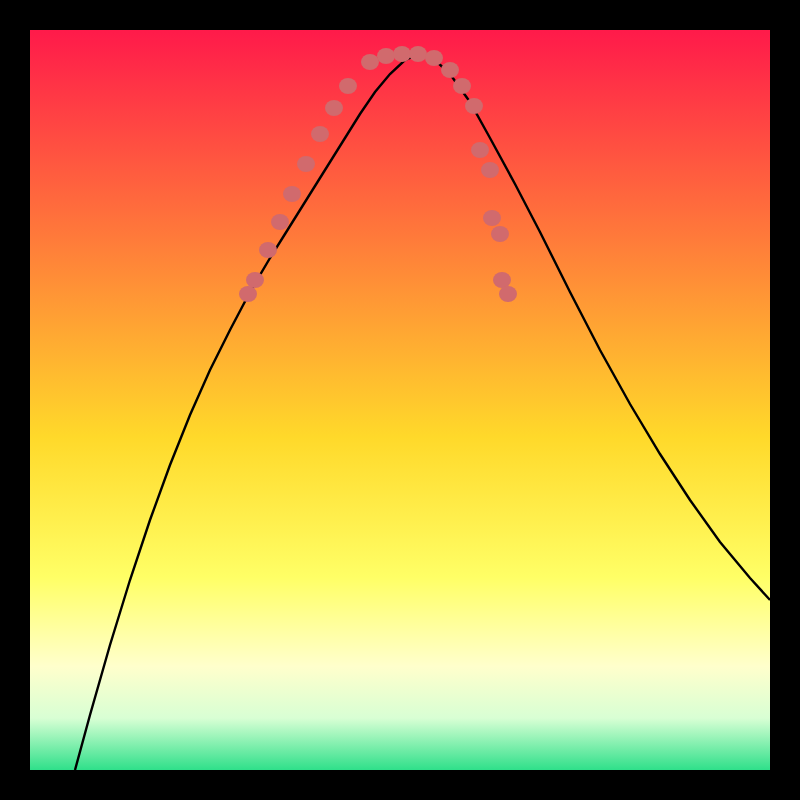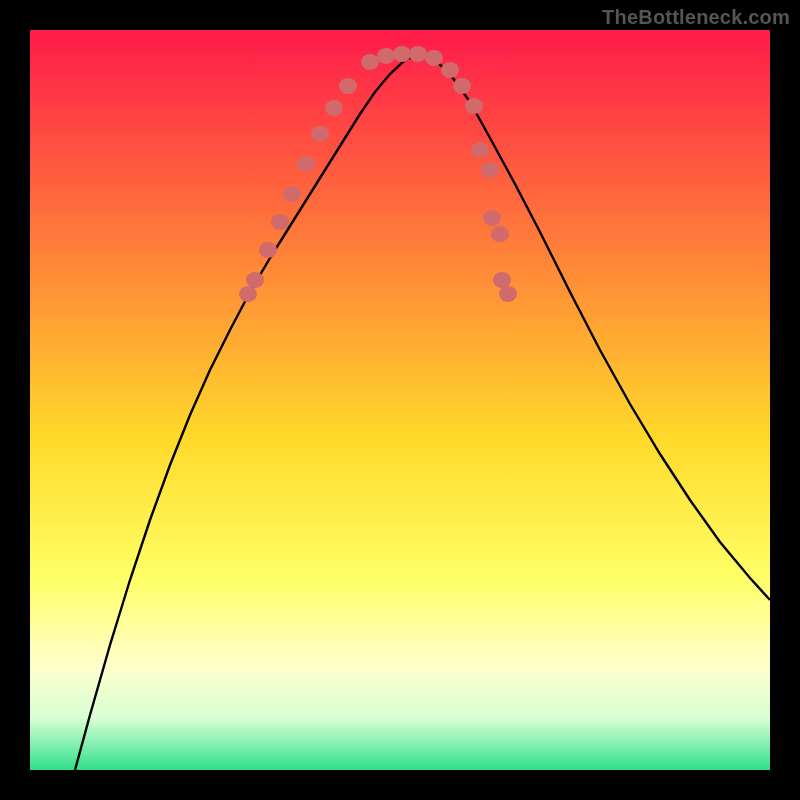--- a/index.html
+++ b/index.html
@@ -77,14 +77,13 @@
           <ellipse cx="444" cy="76" rx="9" ry="8" fill="#d16a6d" stroke="#d16a6d" stroke-width="0"></ellipse>
           <ellipse cx="450" cy="120" rx="9" ry="8" fill="#d16a6d" stroke="#d16a6d" stroke-width="0"></ellipse>
           <ellipse cx="460" cy="140" rx="9" ry="8" fill="#d16a6d" stroke="#d16a6d" stroke-width="0"></ellipse>
           <ellipse cx="462" cy="188" rx="9" ry="8" fill="#d16a6d" stroke="#d16a6d" stroke-width="0"></ellipse>
           <ellipse cx="470" cy="204" rx="9" ry="8" fill="#d16a6d" stroke="#d16a6d" stroke-width="0"></ellipse>
           <ellipse cx="472" cy="250" rx="9" ry="8" fill="#d16a6d" stroke="#d16a6d" stroke-width="0"></ellipse>
           <ellipse cx="478" cy="264" rx="9" ry="8" fill="#d16a6d" stroke="#d16a6d" stroke-width="0"></ellipse>
         </g>
     </svg>
   </div>
-  <div class="watermark">TheBottleneck.com</div>
 </div>
 
 </body></html>

